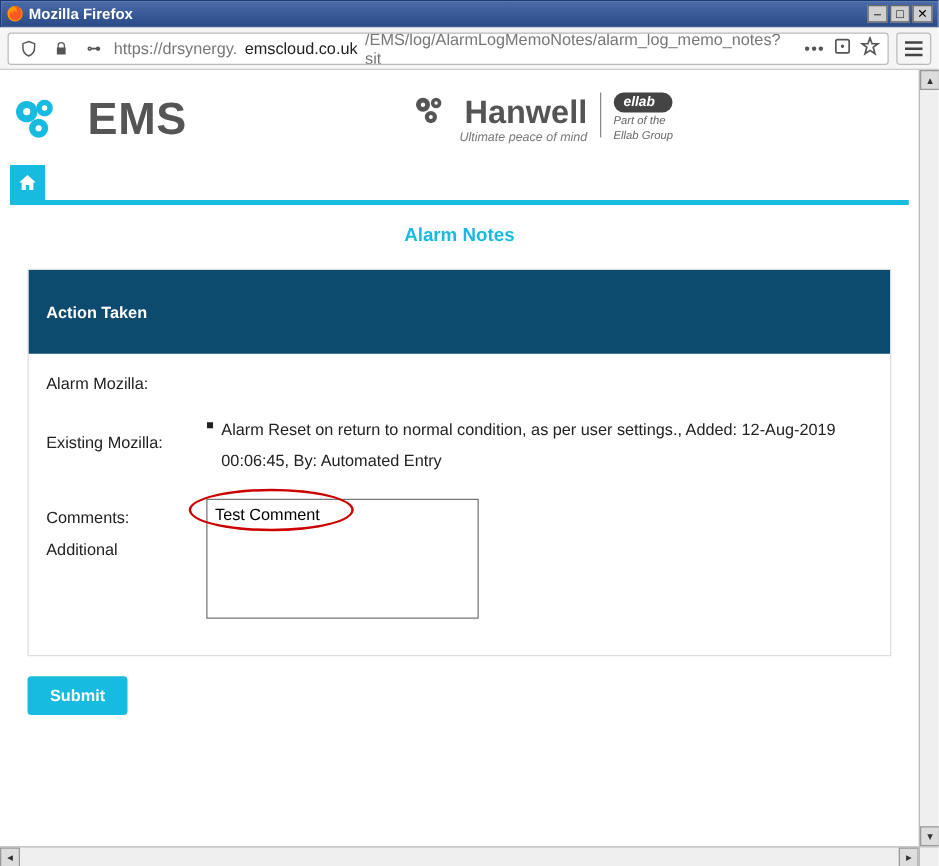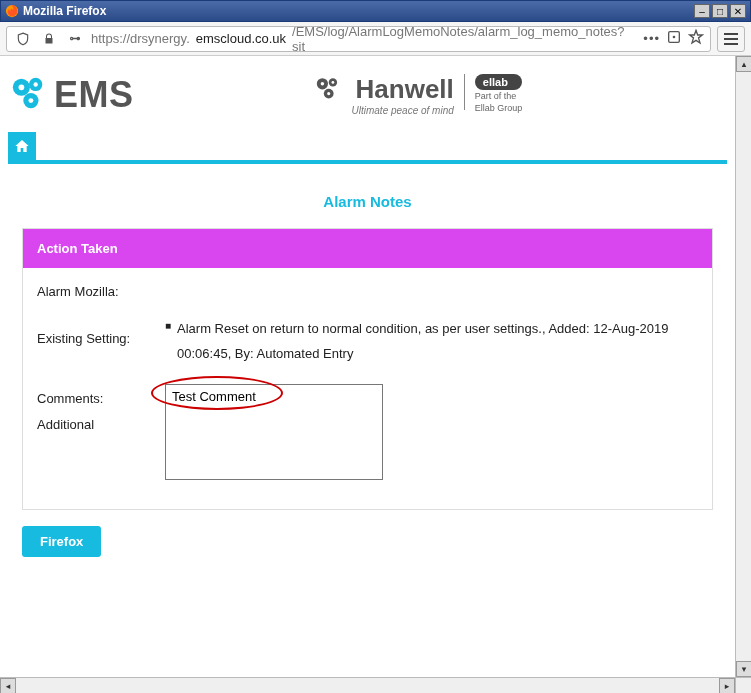--- a/index.html
+++ b/index.html
@@ -72,42 +72,42 @@
     top: 56px; left: 0; right: 16px; bottom: 16px;
     overflow: hidden;
     background: #fff;
   }
   .page-inner { padding: 10px 8px 0 8px; }
   .brand-row {
     display: flex; align-items: center; justify-content: flex-start;
     padding: 8px 2px 16px 2px;
     gap: 180px;
   }
-  .ems-logo { display: flex; align-items: flex-start; gap: 6px; }
+  .ems-logo { display: flex; align-items: center; gap: 22px; }
   .ems-logo .glyph svg { display:block; }
   .ems-text { font-size: 36px; font-weight: 700; color: #555; letter-spacing: 0.5px; }
   .hanwell { display:flex; align-items:flex-start; gap:10px; color:#555; }
   .hanwell .hw-main { display:flex; flex-direction:column; align-items:flex-end; }
   .hanwell .hw-name { font-size:26px; font-weight:700; color:#555;}
   .hanwell .hw-sub { font-size:10px; color:#777;font-style:italic; }
   .hanwell .divider { width:1px; height:36px; background:#888;}
-  .hanwell .ellab { display:flex; flex-direction:column; }
+  .hanwell .ellab { display:flex; flex-direction:column;font-style:italic; }
   .hanwell .ellab-badge { background:#444; color:#fff; border-radius:10px; padding:2px 8px; font-size:11px; font-weight:bold; }
   .hanwell .ellab-sub { font-size:9px; color:#666; line-height:1.1; margin-top:2px;}
   
   .navrow { display:flex; align-items:flex-end; }
   .home-btn {
     width: 28px; height: 28px; background: #17bbe0; display:flex; align-items:center; justify-content:center;
   }
   .cyan-bar { height: 4px; background: #17bbe0; margin-top: 0; }
   
-  .page-title { text-align:center; color:#17bbe0; font-weight:bold; font-size:15px; padding: 29px 0 18px 0; }
+  .page-title { text-align:center; color:#17bbe0; font-weight:bold; font-size:15px; padding: 16px 0 18px 0; }
   
   .panel { margin: 0 14px 16px 14px; border:1px solid #ddd; }
-  .panel-head { background:#d946ef; color:#fff; padding:12px 14px; font-weight:bold; font-size:13px;}
+  .panel-head { background:#0c4a6e; color:#fff; padding:26px 14px; font-weight:bold; font-size:13px;}
   .panel-body { padding: 14px 14px 20px 14px; }
   .row { display:flex; align-items:flex-start; margin-bottom:18px; }
   .row .label { width: 128px; padding-top: 2px; color:#222;}
   .row .value { flex:1; color:#222; line-height: 1.9; }
   .bullet-row { display:flex; gap:6px; align-items:flex-start; }
   .bullet-row .dot { font-size:10px; line-height:1.7; }
   .textarea-wrap { position:relative; }
   textarea {
     width: 218px; height: 96px; border: 1px solid #777; font-family: Arial; font-size: 13px;
     padding: 4px 6px; resize: none;
@@ -251,21 +251,21 @@
     <div class="page-title">Alarm Notes</div>
 
     
     <div class="panel">
       <div class="panel-head">Action Taken</div>
       <div class="panel-body">
         <div class="row">
           <div class="label">Alarm Mozilla:</div>
         </div>
         <div class="row">
-          <div class="label" style="padding-top:14px;">Existing Setting:</div>
+          <div class="label" style="padding-top:14px;">Existing Mozilla:</div>
           <div class="value">
             <div class="bullet-row">
               <span class="dot">■</span>
               <span>Alarm Reset on return to normal condition, as per user settings., Added: 12-Aug-2019 00:06:45, By: Automated Entry</span>
             </div>
           </div>
         </div>
         <div class="row" style="margin-bottom:0;">
           <div class="label" style="line-height:2;">
             <div>Comments:</div>
@@ -274,21 +274,21 @@
           <div class="value">
             <div class="textarea-wrap">
               <textarea style="">Test Comment</textarea>
               <div class="circle-annot"></div>
             </div>
           </div>
         </div>
       </div>
     </div>
 
-    <button class="submit-btn">Firefox</button>
+    <button class="submit-btn">Submit</button>
   </div>
 </div>
 
 <div class="vscroll">
   <div class="sb-btn">▴</div>
   <div class="sb-btn">▾</div>
 </div>
 <div class="hscroll">
   <div class="sb-btn">◂</div>
   <div class="sb-btn">▸</div>

